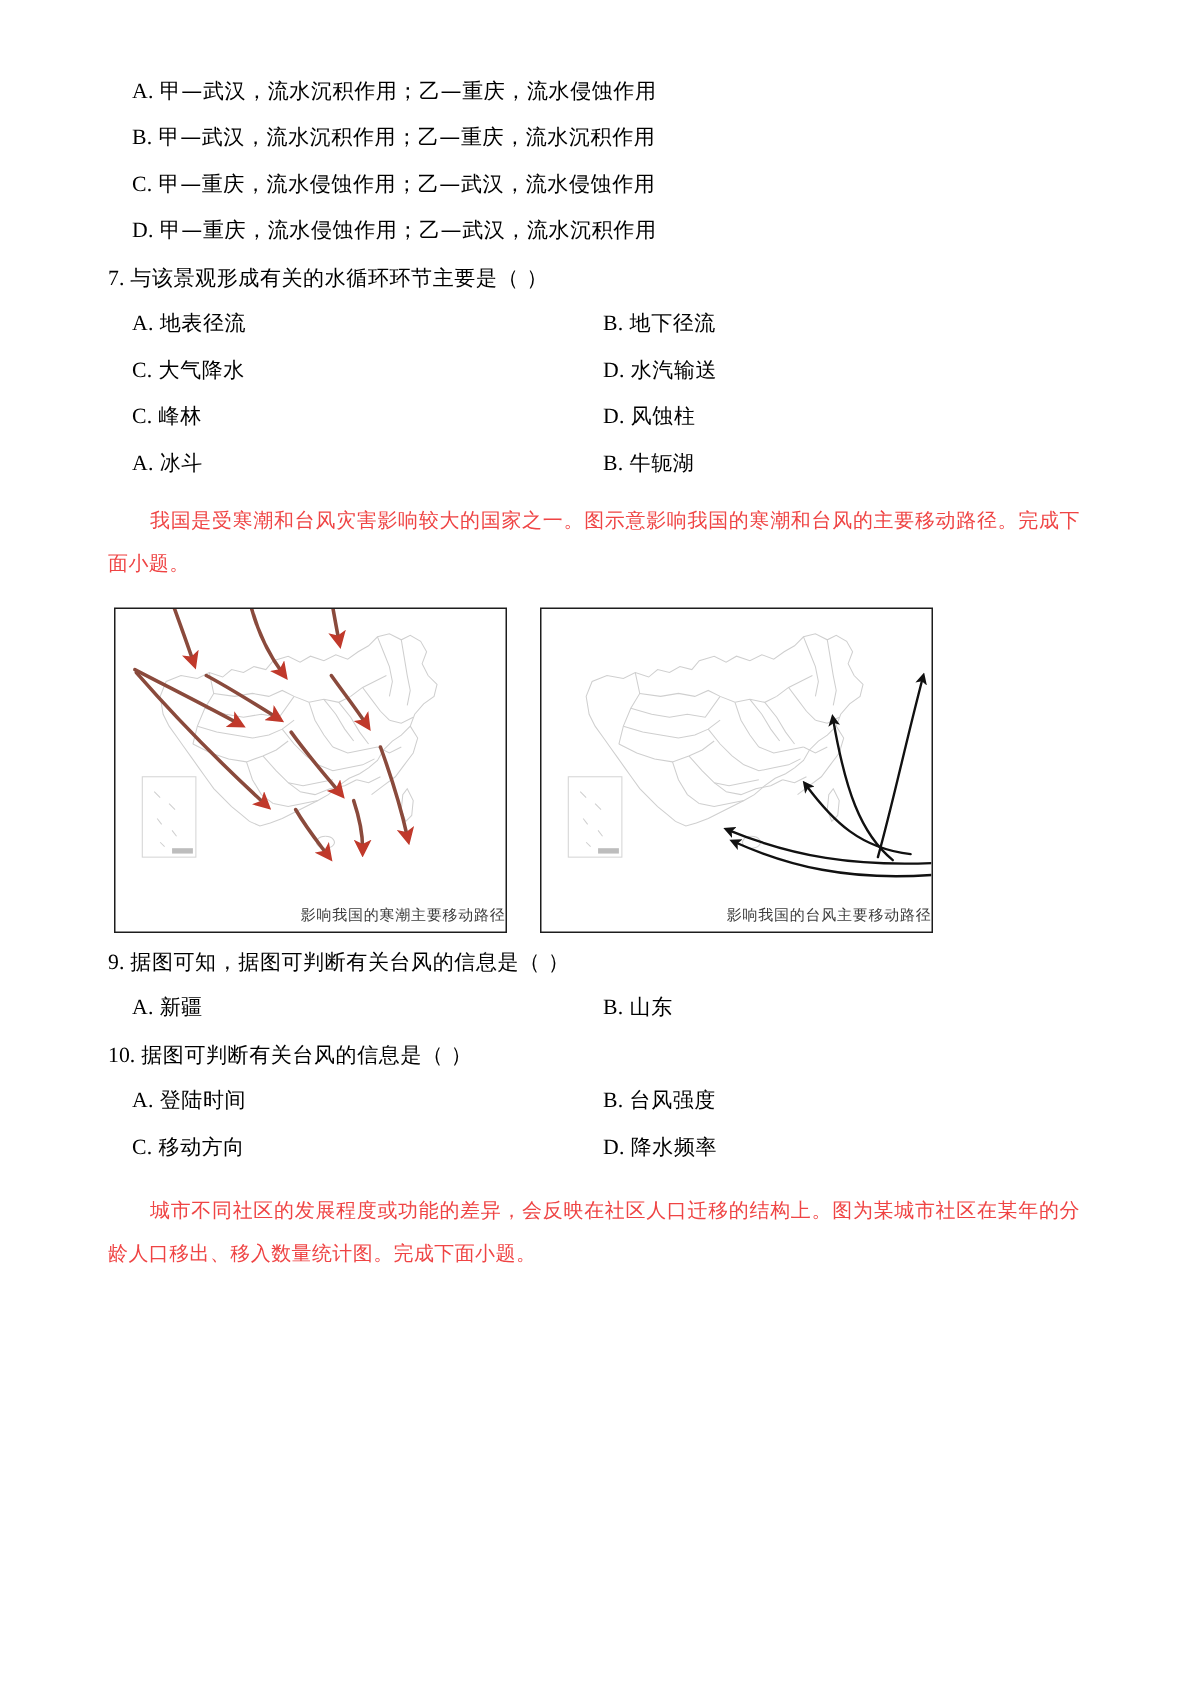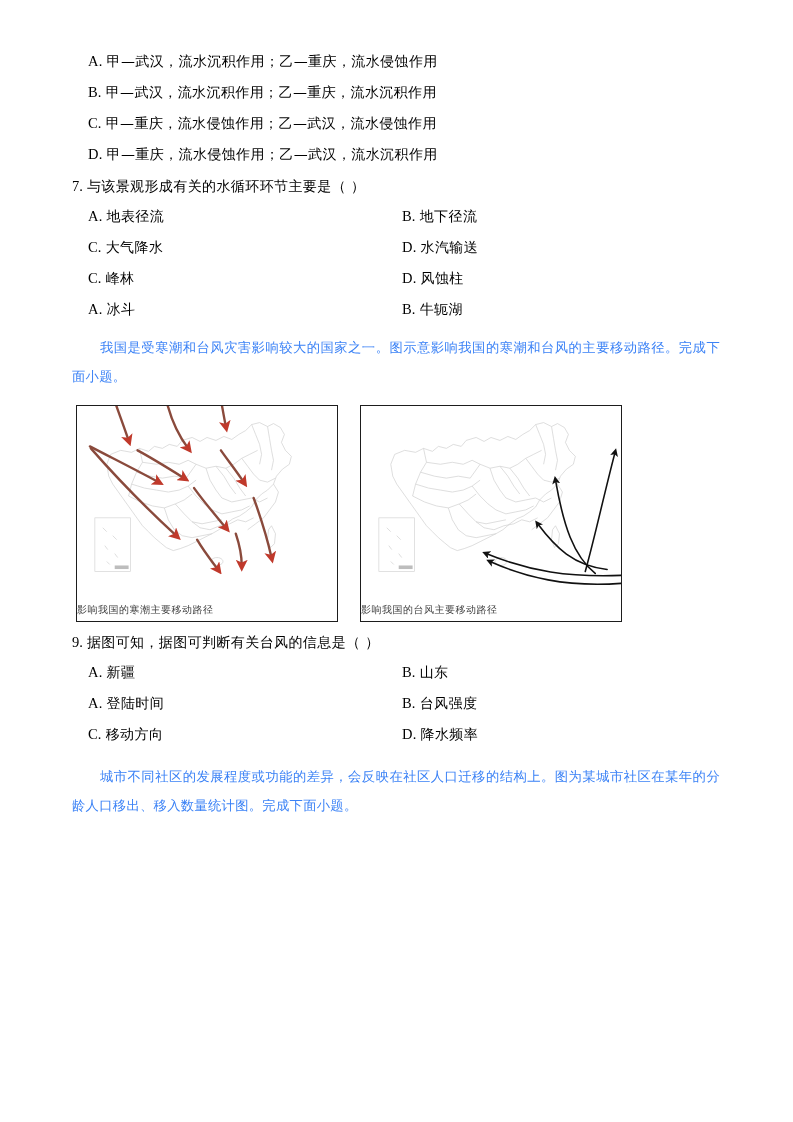--- a/index.html
+++ b/index.html
@@ -76,21 +76,21 @@
     letter-spacing: 0.4px;
   }
 
   .para {
     font-family: "DejaVu Serif", "Liberation Serif", serif;
     font-size: 13.3px;
     line-height: 29px;
     text-indent: 28px;
     text-align: justify;
     letter-spacing: 0.3px;
-    color: #3b82f6;
+    color: #ef4444;
     margin: 0;
   }
 
   
   .figures {
     position: relative;
     margin-top: 14px;
     height: 221px;
   }
   .fig-box {
@@ -110,21 +110,21 @@
     width: 100%;
     height: 182px;
   }
   .map-canvas svg { display: block; width: 100%; height: 100%; }
 
   .fig-caption {
     position: absolute;
     left: 0;
     bottom: 4px;
     width: 100%;
-    text-align: left;
+    text-align: right;
     font-family: "DejaVu Serif", "Liberation Serif", serif;
     font-size: 10px;
     color: #3b3b3b;
     letter-spacing: 0.5px;
   }
 
   
   .footer {
     position: absolute;
     left: 0;
@@ -335,20 +335,23 @@
       <div class="q-row">
         <span class="q-num">9.</span><span class="q-text">据图可知，据图可判断有关台风的信息是（     ）</span>
       </div>
       <div class="opt-row">
         <span class="opt-col-a"><span class="opt-letter">A.</span><span class="opt-text">新疆</span></span>
         <span class="opt-col-b"><span class="opt-letter">B.</span><span class="opt-text">山东</span></span>
       </div>
     </div>
 
     <div>
+      <div class="q-row">
+        <span class="q-num">10.</span><span class="q-text">据图可判断有关台风的信息是（     ）</span>
+      </div>
       <div class="opt-row">
         <span class="opt-col-a"><span class="opt-letter">A.</span><span class="opt-text">登陆时间</span></span>
         <span class="opt-col-b"><span class="opt-letter">B.</span><span class="opt-text">台风强度</span></span>
       </div>
       <div class="opt-row">
         <span class="opt-col-a"><span class="opt-letter">C.</span><span class="opt-text">移动方向</span></span>
         <span class="opt-col-b"><span class="opt-letter">D.</span><span class="opt-text">降水频率</span></span>
       </div>
     </div>
 

